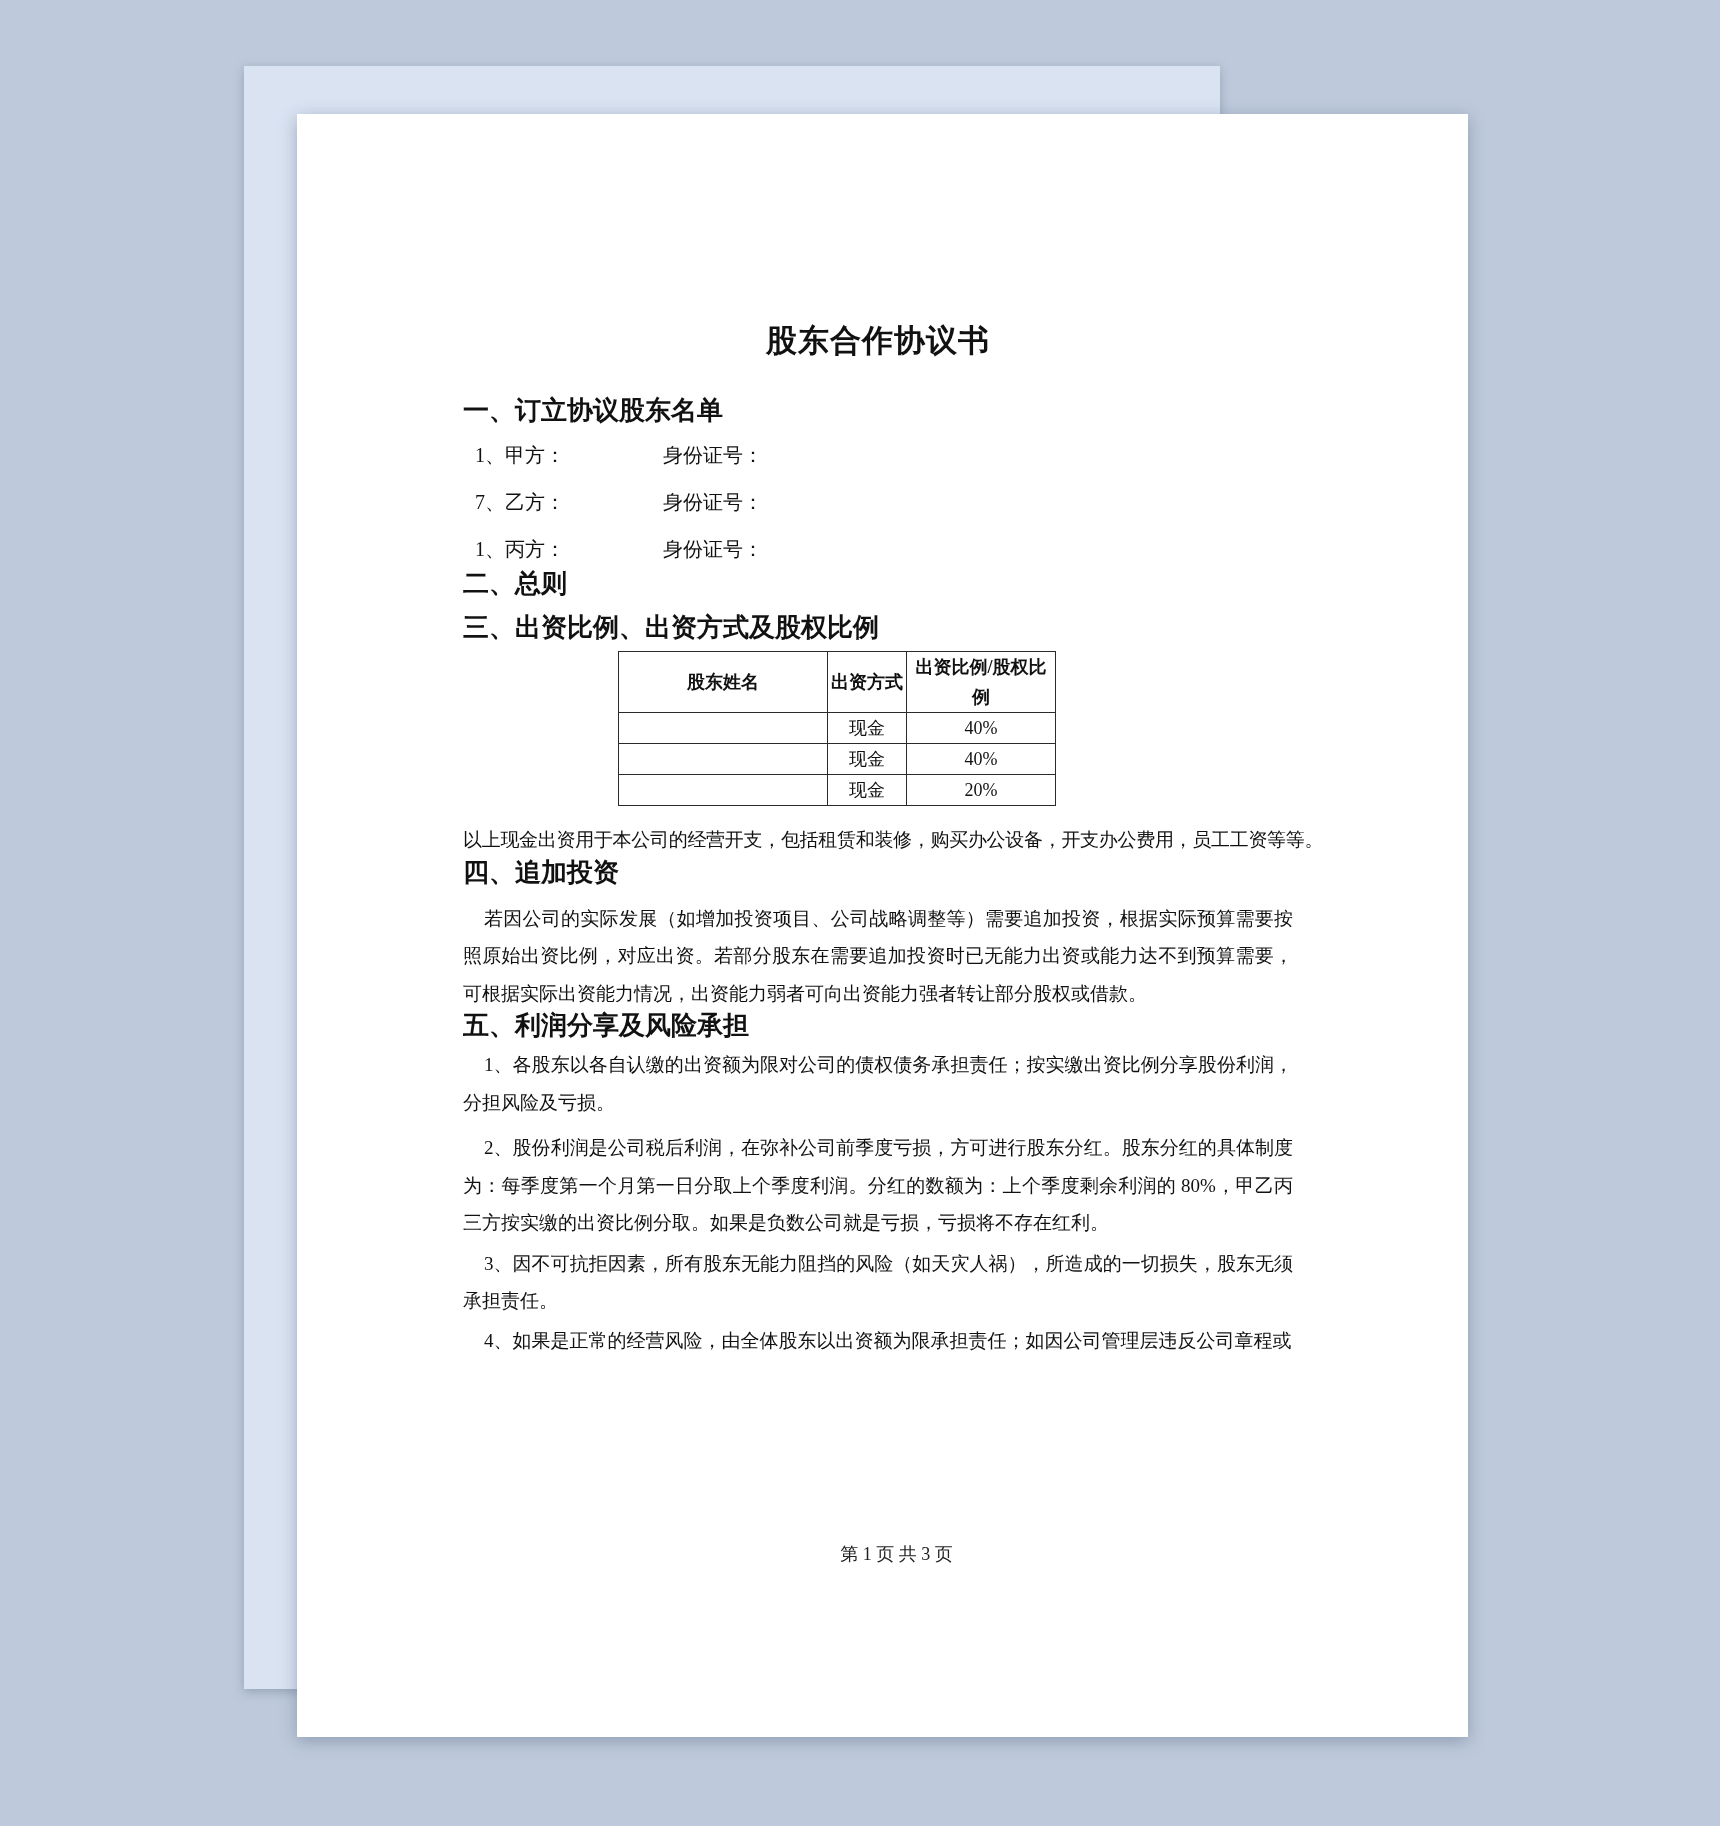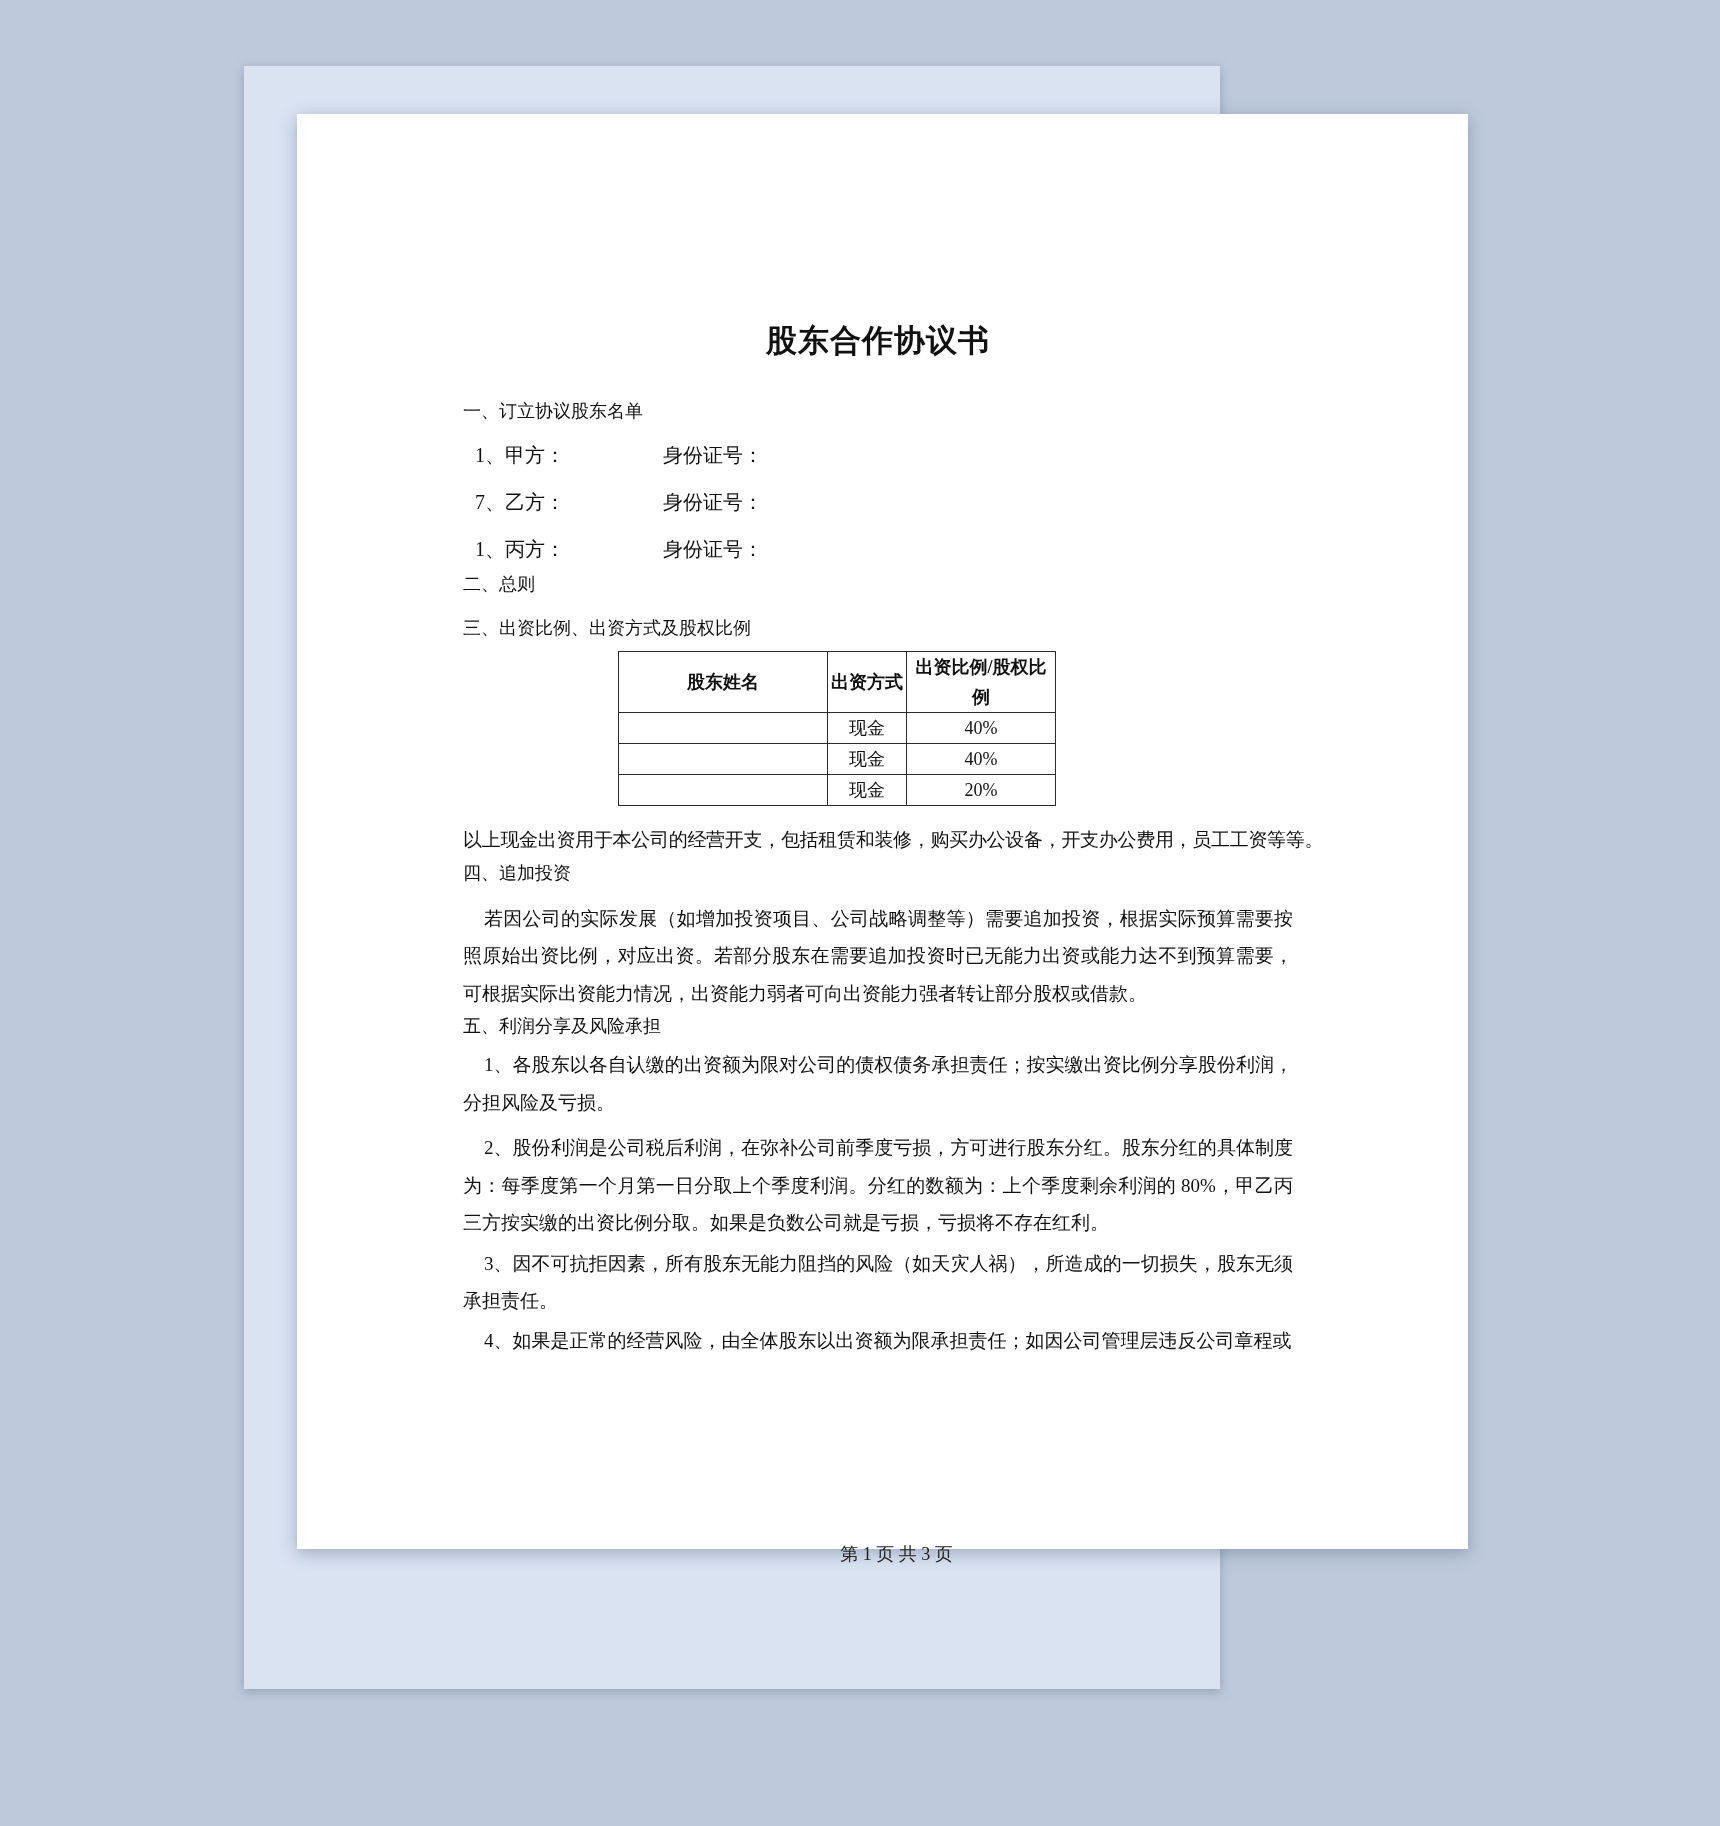--- a/index.html
+++ b/index.html
@@ -8,34 +8,34 @@
     background:#becadb;
     font-family:"Liberation Serif","DejaVu Serif",serif;
     color:#111;
   }
   .back-sheet{
     position:absolute;left:244px;top:66px;width:976px;height:1623px;
     background:#d9e3f2;
     box-shadow:0 3px 10px rgba(70,88,115,.35);
   }
   .page{
-    position:absolute;left:297px;top:114px;width:1171px;height:1435px;
+    position:absolute;left:297px;top:114px;width:1171px;height:1623px;
     background:#ffffff;
     box-shadow:0 4px 16px rgba(70,88,115,.40);
     box-sizing:border-box;
     padding:0 175px 0 166px;
   }
   .doc-title{
     margin:207px 0 0 0;
     text-align:center;
     font-size:31px;line-height:40px;font-weight:bold;
     letter-spacing:1px;
   }
   .sec-h{
-    font-size:18px;line-height:28px;font-weight:normal;
+    font-size:26px;line-height:28px;font-weight:bold;
   }
   .sec-h.h1{margin-top:36px;}
   .sec-h.h2{margin-top:10px;}
   .sec-h.h3{margin-top:16px;}
   .sec-h.h4{margin-top:0;}
   .sec-h.h5{}
   .party-row{
     display:flex;
     font-size:20px;line-height:22px;
     margin-bottom:25px;

